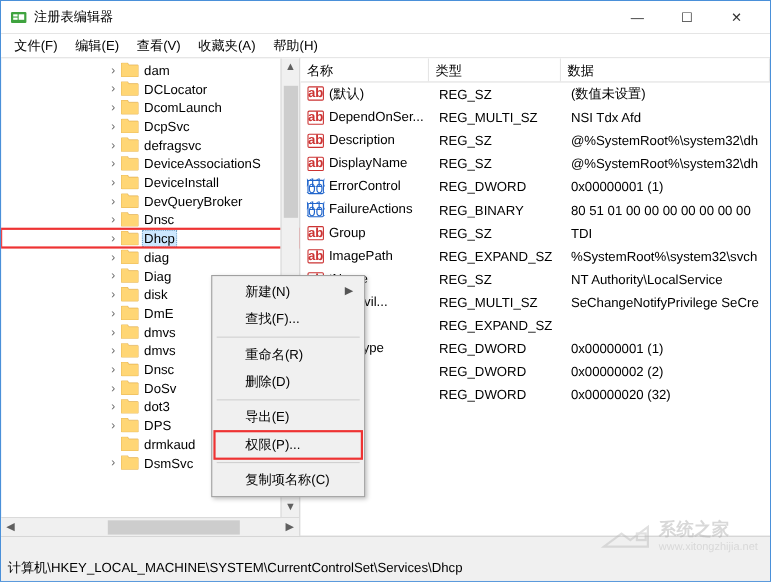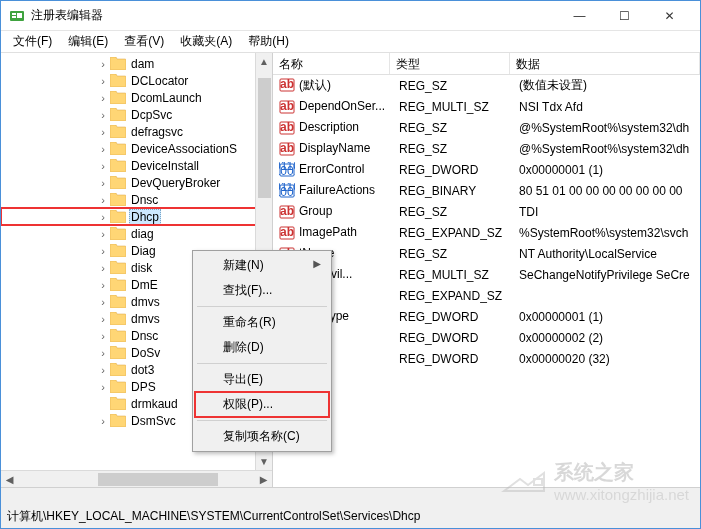--- a/index.html
+++ b/index.html
@@ -41,22 +41,22 @@
 .hscroll { position: absolute; bottom: 0; left: 0; right: 0; height: 17px; background: #f0f0f0; border-top: 1px solid #dadada; display: flex; align-items: center; }
 .hs-btn { width: 17px; height: 17px; background: #f0f0f0; display: flex; align-items: center; justify-content: center; color: #606060; font-size: 10px; }
 .hs-track { flex: 1; height: 17px; position: relative; }
 .hs-thumb { position: absolute; top: 2px; height: 13px; background: #cdcdcd; border-radius: 0; }
 .vscroll { position: absolute; top: 0; right: 0; bottom: 17px; width: 17px; background: #f0f0f0; border-left: 1px solid #dadada; display: flex; flex-direction: column; }
 .vs-track { flex: 1; position: relative; }
 .vs-thumb { position: absolute; left: 2px; width: 13px; background: #cdcdcd; }
 .vs-btn { height: 17px; display: flex; align-items: center; justify-content: center; color: #606060; font-size: 10px; }
 .watermark { position: absolute; right: 12px; bottom: 26px; opacity: 0.45; pointer-events: none; display: flex; align-items: center; gap: 6px; }
 .watermark svg { width: 48px; height: 32px; }
-.wm-text { font-size: 20px; color: #aaa; font-weight: bold; }
-.wm-sub { font-size: 15px; color: #bbb; display: block; text-align: right; }
+.wm-text { font-size: 16px; color: #aaa; font-weight: bold; }
+.wm-sub { font-size: 10px; color: #bbb; display: block; text-align: right; }
 </style>
 </head>
 <body>
 
 <div class="window">
 
   <div class="titlebar">
     <span class="titlebar-icon">
       <svg viewBox="0 0 16 16">
           <rect x="1" y="3" width="14" height="10" fill="#3fa33f" rx="1"></rect>

